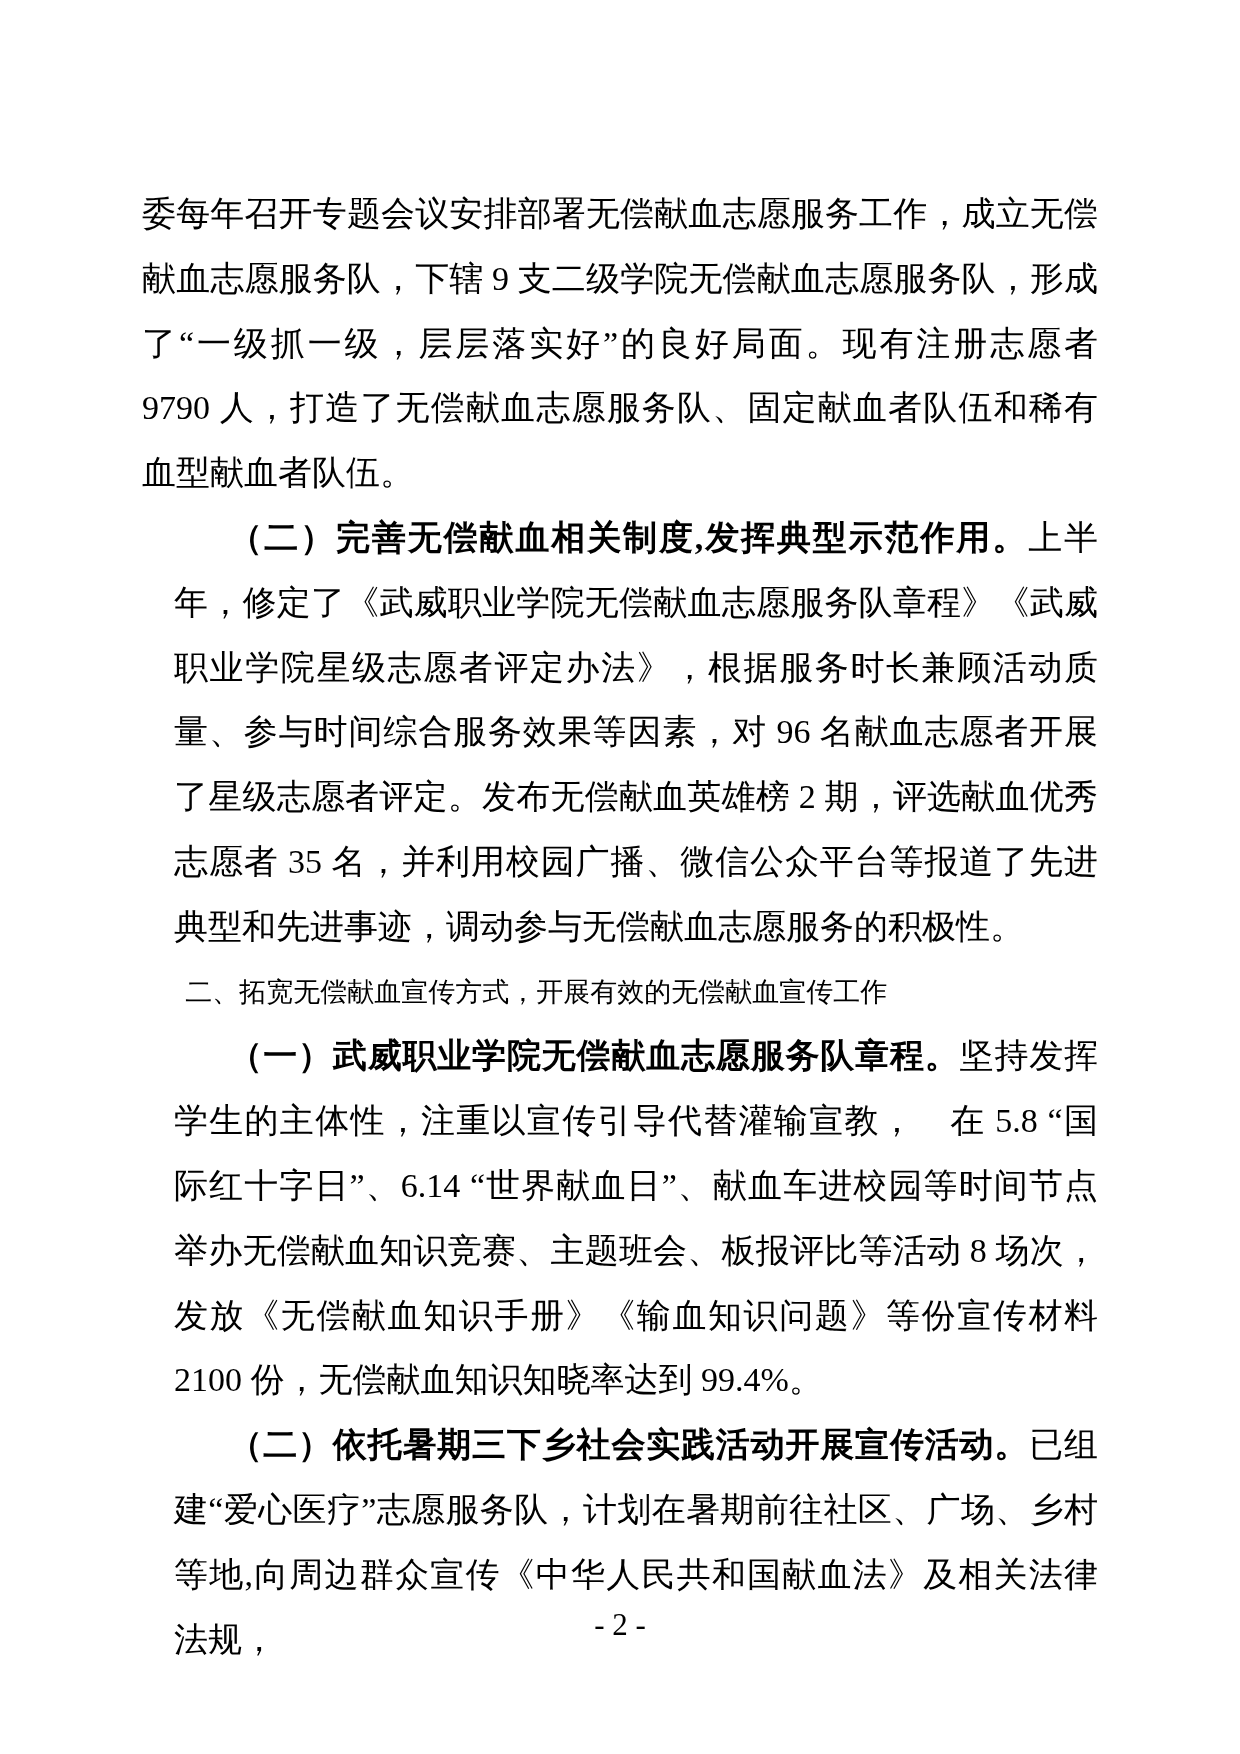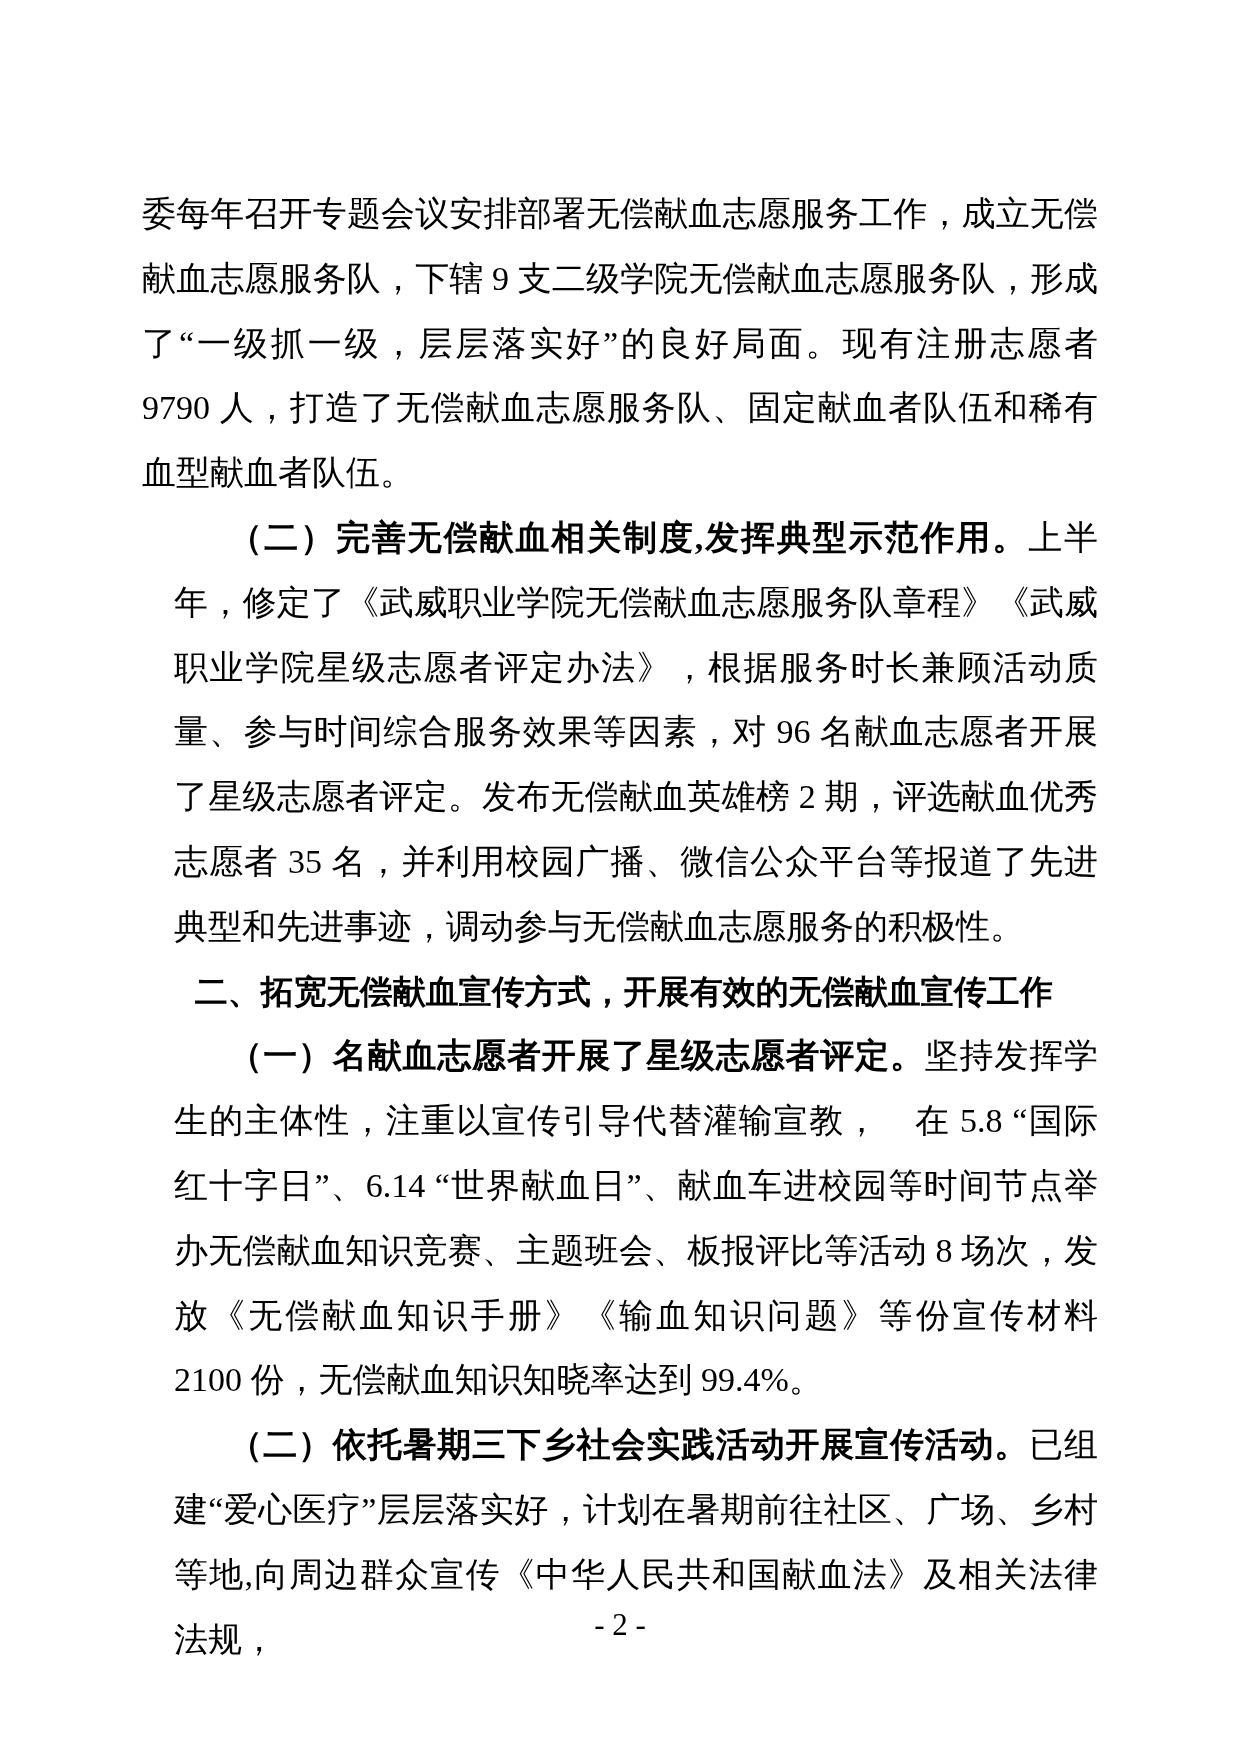--- a/index.html
+++ b/index.html
@@ -38,23 +38,23 @@
   }
   .indent {
     text-indent: 1.6em;
     margin-left: 32px;
   }
   .lead {
     font-weight: bold;
   }
   .heading {
     margin: 0;
-    font-size: 33px;
+    font-size: 27px;
     line-height: 64.8px;
-    font-weight: bold;
+    font-weight: normal;
     text-align: justify;
     font-family: "Liberation Sans", "DejaVu Sans", sans-serif;
   }
   .footer {
     position: absolute;
     top: 1590px;
     left: 0;
     width: 100%;
     text-align: center;
     font-size: 31px;
@@ -68,20 +68,20 @@
 
 <div class="page">
   <div class="content">
 
     <p class="para">委每年召开专题会议安排部署无偿献血志愿服务工作，成立无偿献血志愿服务队，下辖 9 支二级学院无偿献血志愿服务队，形成了“一级抓一级，层层落实好”的良好局面。现有注册志愿者 9790 人，打造了无偿献血志愿服务队、固定献血者队伍和稀有血型献血者队伍。</p>
 
     <p class="para indent"><b class="lead">（二）完善无偿献血相关制度,发挥典型示范作用。</b><span>上半年，修定了《武威职业学院无偿献血志愿服务队章程》《武威职业学院星级志愿者评定办法》，根据服务时长兼顾活动质量、参与时间综合服务效果等因素，对 96 名献血志愿者开展了星级志愿者评定。发布无偿献血英雄榜 2 期，评选献血优秀志愿者 35 名，并利用校园广播、微信公众平台等报道了先进典型和先进事迹，调动参与无偿献血志愿服务的积极性。</span></p>
 
     <p class="heading indent">二、拓宽无偿献血宣传方式，开展有效的无偿献血宣传工作</p>
 
-    <p class="para indent"><b class="lead">（一）名献血志愿者开展了星级志愿者评定。</b><span>坚持发挥学生的主体性，注重以宣传引导代替灌输宣教，　在 5.8 “国际红十字日”、6.14 “世界献血日”、献血车进校园等时间节点举办无偿献血知识竞赛、主题班会、板报评比等活动 8 场次，发放《无偿献血知识手册》《输血知识问题》等份宣传材料 2100 份，无偿献血知识知晓率达到 99.4%。</span></p>
+    <p class="para indent"><b class="lead">（一）武威职业学院无偿献血志愿服务队章程。</b><span>坚持发挥学生的主体性，注重以宣传引导代替灌输宣教，　在 5.8 “国际红十字日”、6.14 “世界献血日”、献血车进校园等时间节点举办无偿献血知识竞赛、主题班会、板报评比等活动 8 场次，发放《无偿献血知识手册》《输血知识问题》等份宣传材料 2100 份，无偿献血知识知晓率达到 99.4%。</span></p>
 
-    <p class="para indent"><b class="lead">（二）依托暑期三下乡社会实践活动开展宣传活动。</b><span>已组建“爱心医疗”层层落实好，计划在暑期前往社区、广场、乡村等地,向周边群众宣传《中华人民共和国献血法》及相关法律法规，</span></p>
+    <p class="para indent"><b class="lead">（二）依托暑期三下乡社会实践活动开展宣传活动。</b><span>已组建“爱心医疗”志愿服务队，计划在暑期前往社区、广场、乡村等地,向周边群众宣传《中华人民共和国献血法》及相关法律法规，</span></p>
 
   </div>
 
   <div class="footer">- 2 -</div>
 </div>
 
 </body></html>

